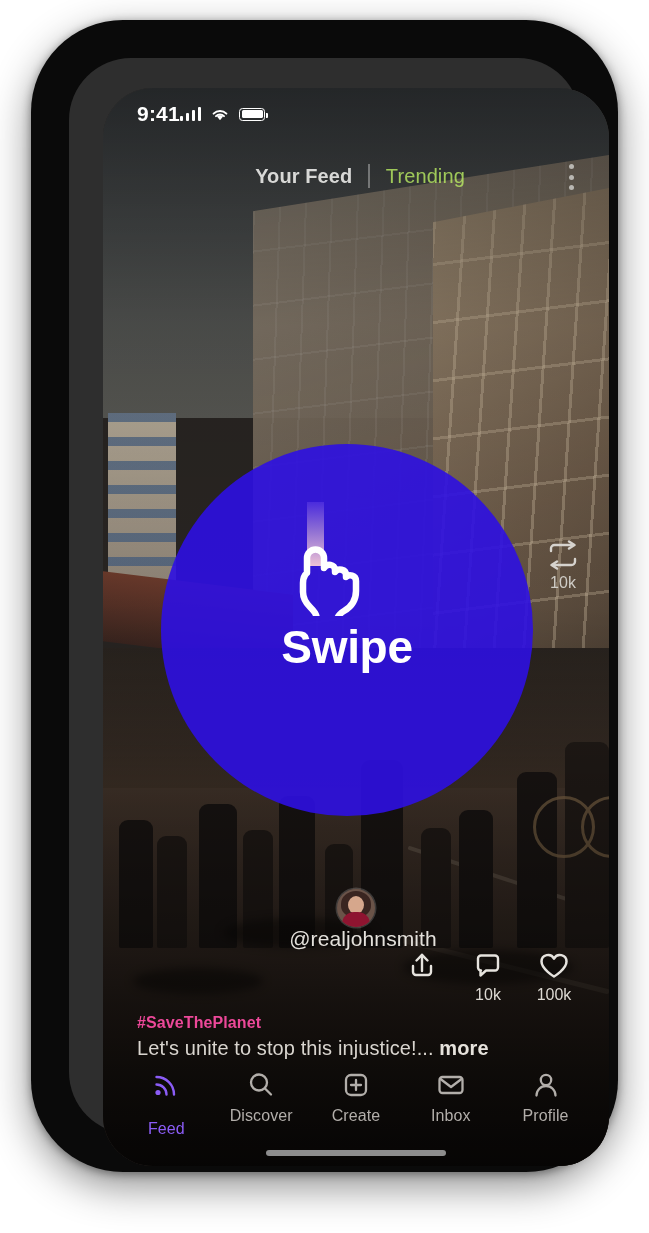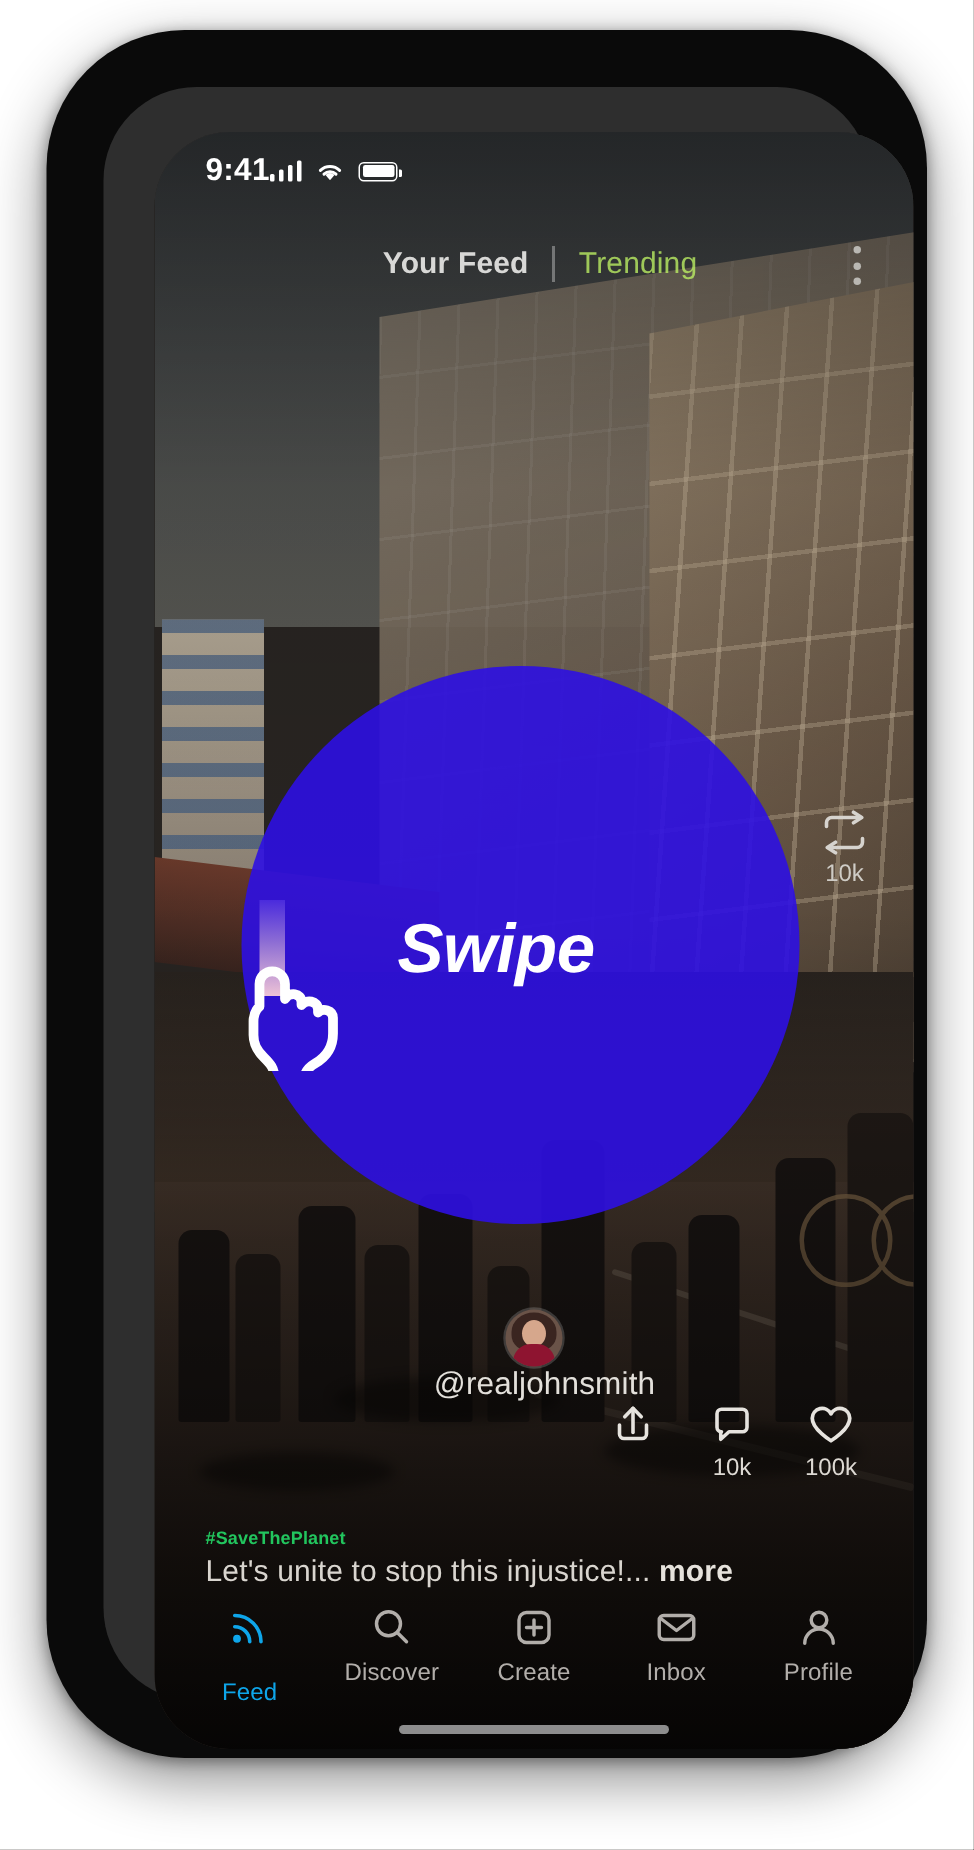--- a/index.html
+++ b/index.html
@@ -138,23 +138,22 @@
     position:absolute;right:12px;top:452px;width:68px;
     display:flex;flex-direction:column;align-items:center;gap:4px;
     color:#d6d3ce;
   }
   .rail .cnt{font-size:16px;color:#cfccc6;}
 
   
   .swipe-overlay{
     position:absolute;left:58px;top:356px;width:372px;height:372px;
     border-radius:50%;background:rgba(46,16,226,.90);
-    display:flex;flex-direction:row;align-items:center;
+    display:flex;flex-direction:column;align-items:center;
     color:#fff;
-    font-style:italic;
   }
   .hand-wrap{margin-top:56px;height:120px;display:flex;align-items:flex-start;}
   .swipe-title{
     font-size:46px;font-weight:700;letter-spacing:-.3px;margin-top:4px;line-height:1;
   }
   .swipe-sub{font-size:20px;font-weight:400;margin-top:14px;letter-spacing:.1px;}
 
   
   .meta{
     position:absolute;left:0;right:0;bottom:106px;padding:0 34px;box-sizing:border-box;
@@ -168,38 +167,38 @@
   .av-face{position:absolute;left:11px;top:7px;width:16px;height:18px;border-radius:50%;background:#d6a78c;}
   .av-body{position:absolute;left:5px;bottom:-3px;width:28px;height:18px;border-radius:12px 12px 0 0;background:#8e1430;}
   .handle{
     margin-left:14px;font-size:21px;color:#e3e0db;letter-spacing:.1px;font-weight:400;
   }
   .actions{margin-left:auto;display:flex;align-items:flex-start;gap:24px;}
   .action{display:flex;flex-direction:column;align-items:center;width:42px;color:#e6e3de;}
   .action .cnt{font-size:16px;margin-top:5px;color:#ddd9d3;}
   .action .cnt.empty{visibility:hidden;}
   .hashtag{
-    margin-top:30px;font-size:12px;font-weight:700;color:#22c55e;letter-spacing:.1px;
+    margin-top:10px;font-size:16px;font-weight:700;color:#ec4899;letter-spacing:.1px;
   }
   .caption{
     margin-top:5px;font-size:20px;color:#d9d5cf;letter-spacing:.1px;
   }
   .caption b{font-weight:700;color:#e6e2dc;}
 
   
   .navbar{
     position:absolute;left:0;right:0;bottom:24px;height:78px;
     display:flex;align-items:flex-start;justify-content:space-around;
     padding:6px 16px 0;box-sizing:border-box;
   }
   .navitem{
     display:flex;flex-direction:column;align-items:center;gap:7px;
     color:#b2aeaa;width:84px;
   }
-  .navitem.active{color:#0ea5e9;gap:20px;}
+  .navitem.active{color:#8b5cf6;gap:20px;}
   .navlabel{font-size:16px;letter-spacing:.1px;}
   .home-ind{
     position:absolute;left:50%;transform:translateX(-50%);bottom:10px;
     width:180px;height:6px;border-radius:3px;background:#8d8d8d;
   }
 </style>
 </head>
 <body>
 
 <div class="phone-frame">

